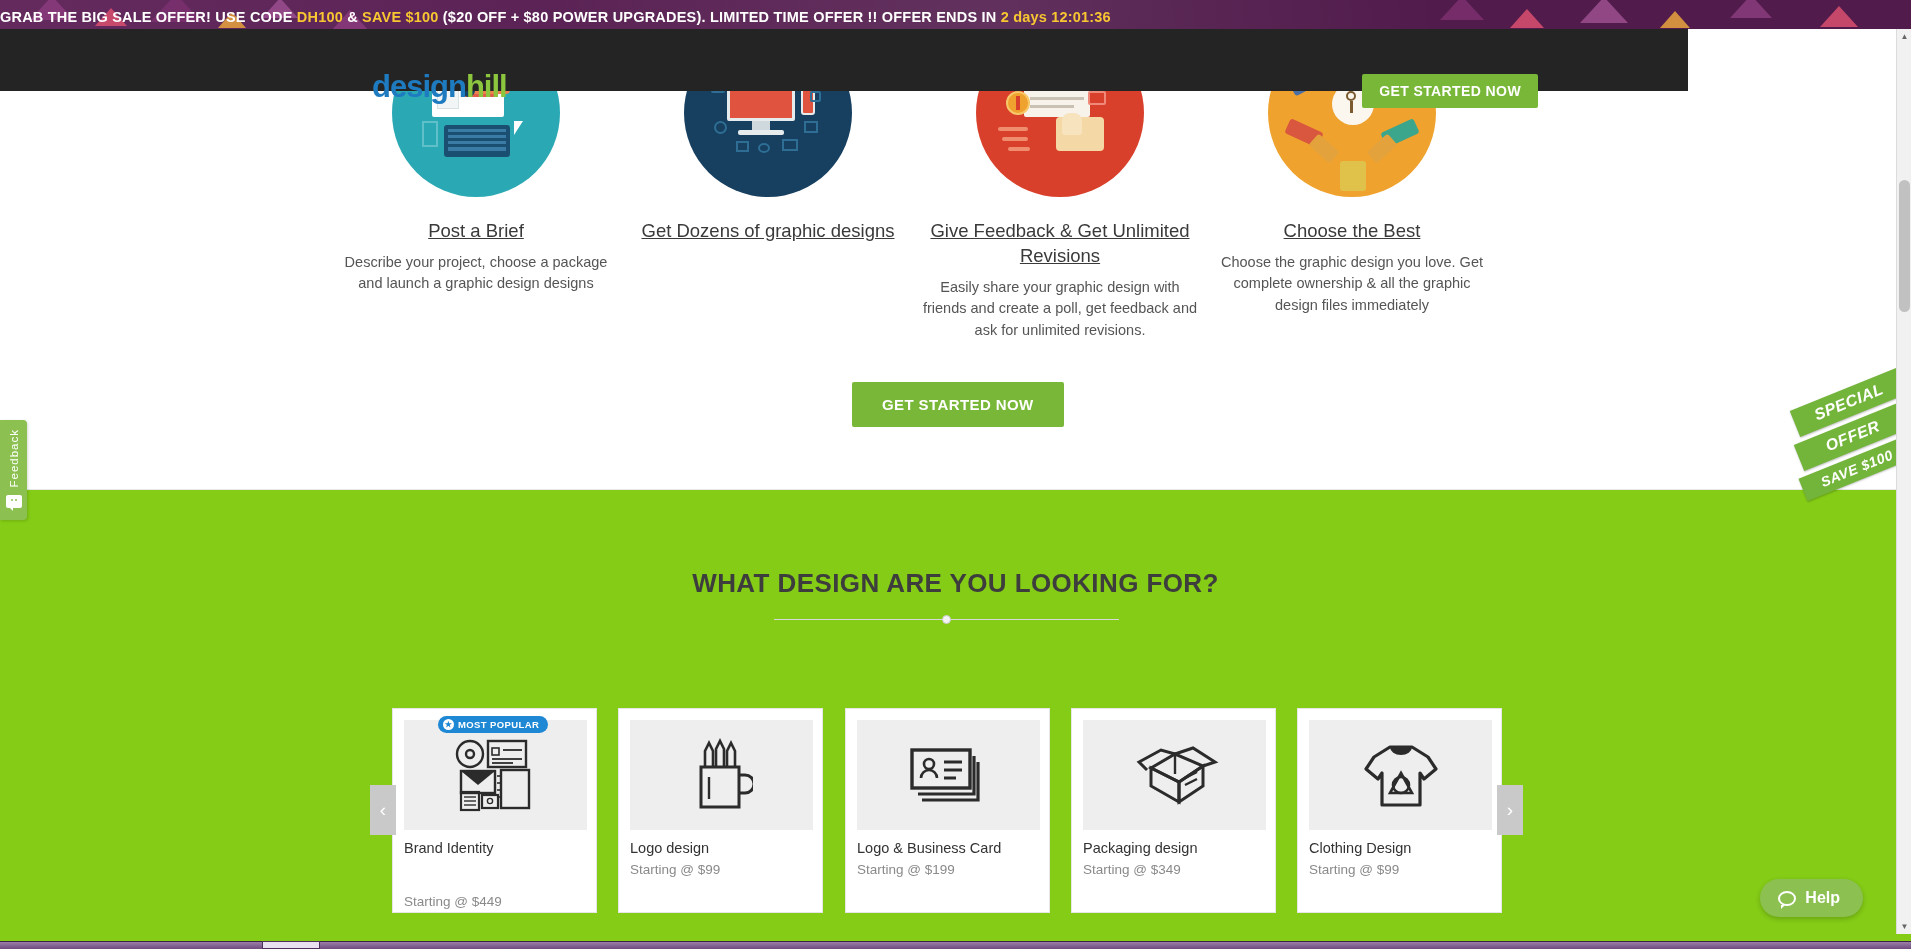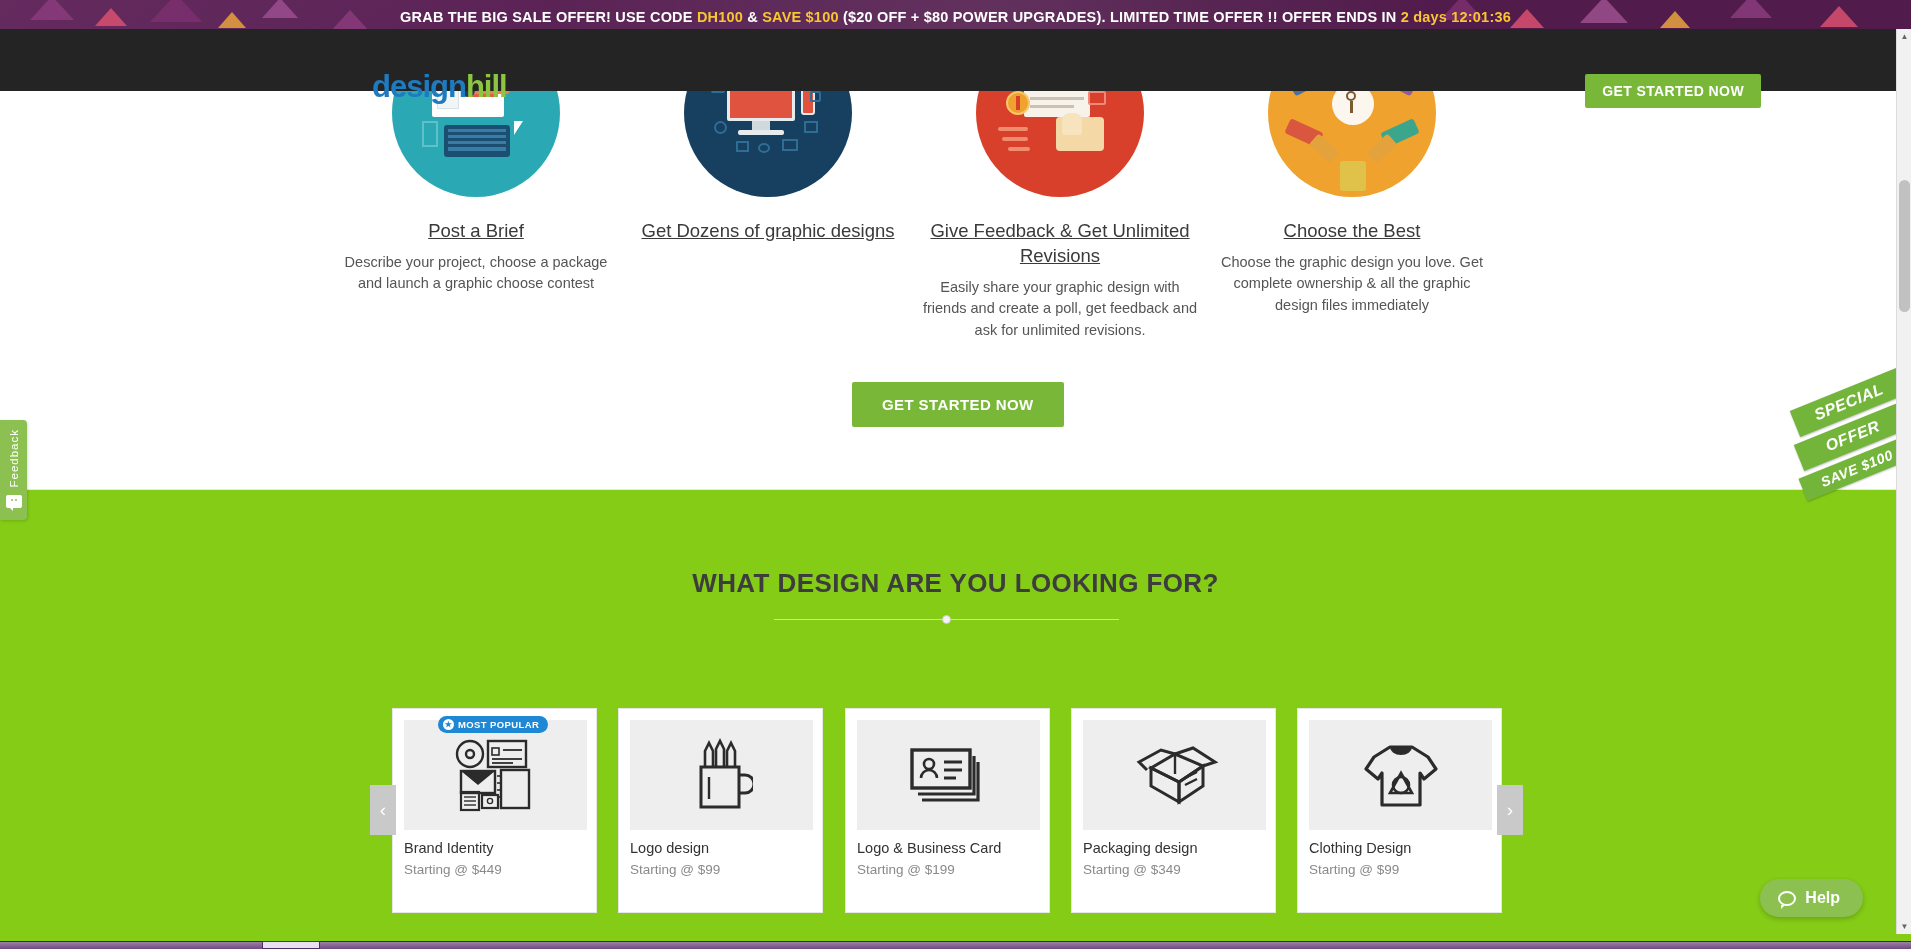--- a/index.html
+++ b/index.html
@@ -12,35 +12,35 @@
 
   
   .promo-bar {
     position: absolute; top: 0; left: 0;
     width: 1911px; height: 33px;
     background: #5c1f56;
     background-image:
       linear-gradient(140deg, rgba(255,255,255,0.05) 0%, rgba(0,0,0,0.12) 60%),
       radial-gradient(circle at 52% 120%, rgba(255,255,255,0.10) 0%, rgba(255,255,255,0) 45%);
     overflow: hidden;
-    display: flex; align-items: center; justify-content: center;
+    display: flex; align-items: center; justify-content: flex-start;
   }
   .promo-tri { position: absolute; width: 0; height: 0; opacity: .85; }
   .promo-text {
     position: relative; z-index: 3;
     color: #ffffff; font-size: 14.5px; font-weight: 700;
     letter-spacing: .2px; white-space: nowrap;
   }
   .promo-text .hl-yellow { color: #f7c631; }
   .promo-text .hl-code   { color: #f7c631; }
 
   
   .header {
     position: absolute; top: 29px; left: 0;
-    width: 1911px; height: 62px;
+    width: 1688px; height: 62px;
     background: #242424;
     z-index: 40;
   }
   .logo {
     position: absolute; left: 372px; top: 42px;
     font-size: 31px; font-weight: 700; letter-spacing: -1px;
     line-height: 1;
   }
   .logo .l-design { color: #1e7bc0; }
   .logo .l-hill   { color: #8cc63f; }
@@ -291,21 +291,21 @@
       <div class="ill" style="left:114px;top:41px;width:10px;height:4px;background:#9aa5a8;"></div>
       <div class="ill" style="left:52px;top:96px;width:66px;height:32px;background:#1b4f72;border-radius:3px;"></div>
       <div class="ill" style="left:56px;top:100px;width:58px;height:3px;background:#3a7ca5;"></div>
       <div class="ill" style="left:56px;top:106px;width:58px;height:3px;background:#3a7ca5;"></div>
       <div class="ill" style="left:56px;top:112px;width:58px;height:3px;background:#3a7ca5;"></div>
       <div class="ill" style="left:56px;top:118px;width:58px;height:4px;background:#3a7ca5;"></div>
       <div class="ill" style="left:122px;top:92px;width:0;height:0;border-left:9px solid #fff;border-bottom:14px solid transparent;"></div>
       <div class="ill" style="left:30px;top:92px;width:16px;height:26px;border:2px solid #5fc0c9;"></div>
     </div>
     <div class="step-title">Post a Brief</div>
-    <div class="step-desc">Describe your project, choose a package and launch a graphic choose contest</div>
+    <div class="step-desc">Describe your project, choose a package and launch a graphic design designs</div>
   </div>
 
   <div class="step" style="left:622px;">
     <div class="step-circle s2">
       <div class="ill" style="left:43px;top:44px;width:68px;height:48px;background:#e0533f;border:3px solid #e6ecee;border-radius:2px;"></div>
       <div class="ill" style="left:68px;top:92px;width:18px;height:10px;background:#cfd8dc;"></div>
       <div class="ill" style="left:54px;top:101px;width:46px;height:5px;background:#e6ecee;border-radius:2px;"></div>
       <div class="ill" style="left:84px;top:18px;width:46px;height:34px;background:#4fc0ce;border-radius:17px;"></div>
       <div class="ill" style="left:92px;top:48px;width:0;height:0;border-left:9px solid #4fc0ce;border-bottom:11px solid transparent;"></div>
       <div class="ill" style="left:94px;top:32px;width:6px;height:6px;border-radius:50%;background:#e0533f;"></div>
@@ -415,21 +415,21 @@
           <line x1="48" y1="59" x2="44" y2="59" stroke="#2b2b2b" stroke-width="1.6"></line>
           <rect x="8" y="54" width="18" height="18" fill="none" stroke="#2b2b2b" stroke-width="2.2"></rect>
           <line x1="11" y1="59" x2="23" y2="59" stroke="#2b2b2b" stroke-width="1.4"></line>
           <line x1="11" y1="63" x2="23" y2="63" stroke="#2b2b2b" stroke-width="1.4"></line>
           <line x1="11" y1="67" x2="23" y2="67" stroke="#2b2b2b" stroke-width="1.4"></line>
           <rect x="29" y="57" width="16" height="13" fill="none" stroke="#2b2b2b" stroke-width="2.2"></rect>
           <circle cx="37" cy="63" r="2.6" fill="none" stroke="#2b2b2b" stroke-width="1.4"></circle>
         </svg>
       </div>
       <div class="card-name" style="padding-left:11px;">Brand Identity</div>
-      <div class="card-price" style="padding-left:11px;">Starting @ $449</div>
+      <div class="card-price" style="padding-left:11px;margin-top:32px;">Starting @ $449</div>
     </div>
 
     <div class="card" style="left:618px;">
       <div class="card-thumb">
         <svg width="62" height="76" viewBox="0 0 62 76">
           <path d="M14 30 L14 14 L18 6 L22 14 L22 30" fill="none" stroke="#2b2b2b" stroke-width="2.6"></path>
           <path d="M25 30 L25 12 L29 4 L33 12 L33 30" fill="none" stroke="#2b2b2b" stroke-width="2.6"></path>
           <path d="M36 30 L36 14 L40 6 L44 14 L44 30" fill="none" stroke="#2b2b2b" stroke-width="2.6"></path>
           <rect x="10" y="30" width="38" height="40" fill="none" stroke="#2b2b2b" stroke-width="3"></rect>
           <path d="M48 38 h6 a8 8 0 0 1 0 18 h-6" fill="none" stroke="#2b2b2b" stroke-width="3"></path>

